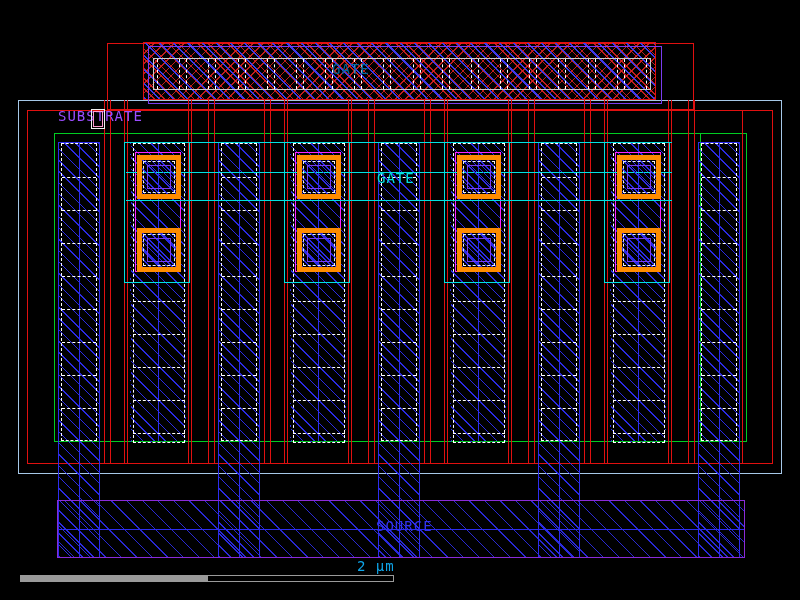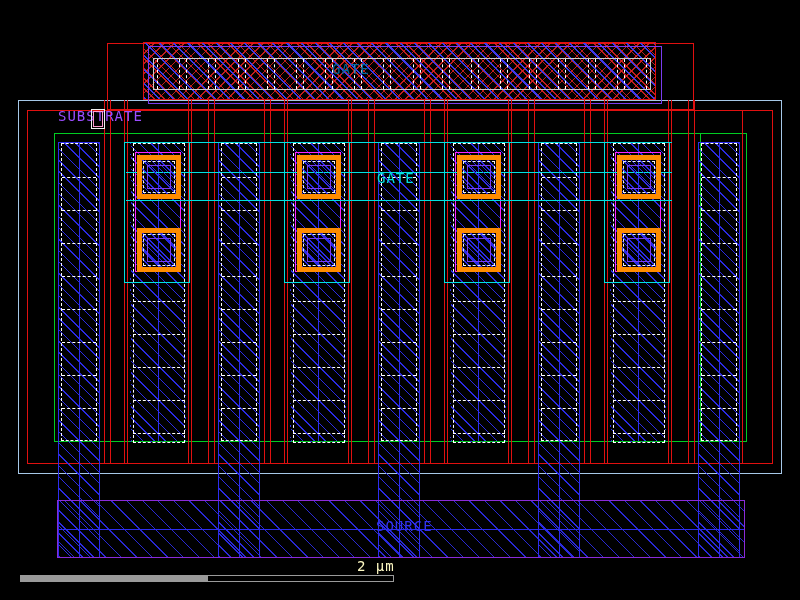--- a/index.html
+++ b/index.html
@@ -231,16 +231,16 @@
     </div>
 
   <span class="lbl" style="left:58px;top:108px;color:#9b4dff;">SUBSTRATE</span>
   <span class="abs" style="left:91px;top:109px;width:14px;height:20px;border:1px solid #efefef;">
     <span class="abs" style="left:1px;top:1px;right:1px;bottom:1px;border:1px solid #ff9bd0;"></span>
   </span>
   <span class="lbl" style="left:332px;top:61px;width:100px;text-align:left;color:#0369a1;">GATE</span>
   <span class="lbl" style="left:377px;top:170px;color:#00e0e0;">GATE</span>
   <span class="lbl" style="left:376px;top:518px;color:#3232f0;">SOURCE</span>
 
-  <span class="lbl" style="left:357px;top:558px;color:#fef9c3;">2 µm</span>
+  <span class="lbl" style="left:357px;top:558px;color:#0ea5e9;">2 µm</span>
   <span class="abs" style="left:20px;top:575px;width:187px;height:7px;background:#9a9a9a;"></span>
   <span class="abs" style="left:207px;top:575px;width:187px;height:7px;border:1px solid #9a9a9a;background:#000;"></span>
 </div>
 
 </body></html>

